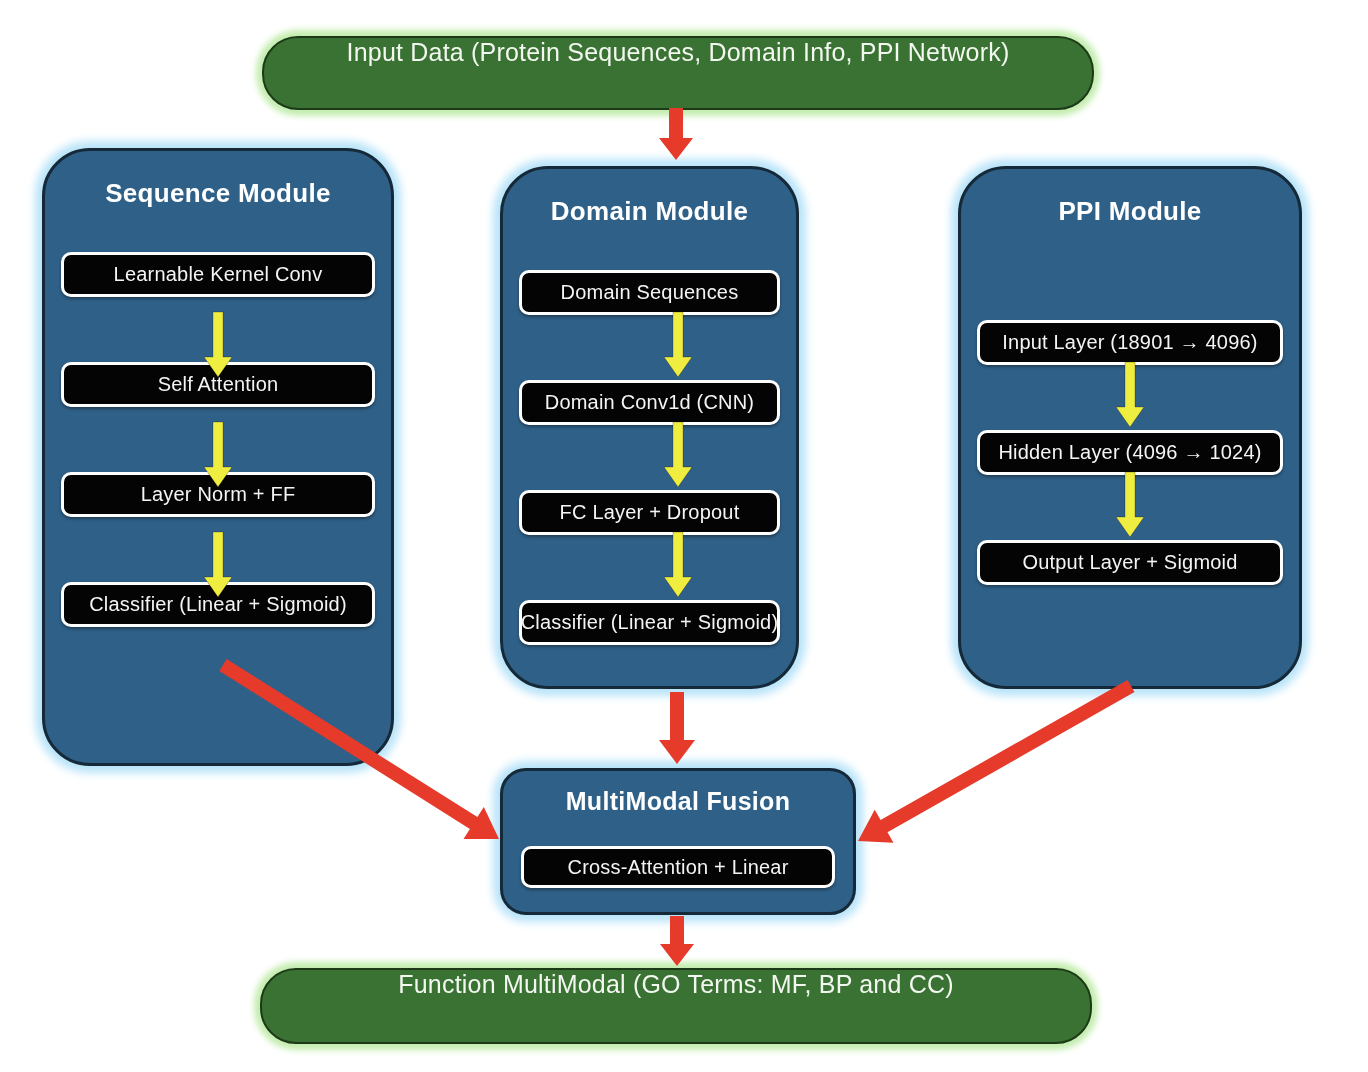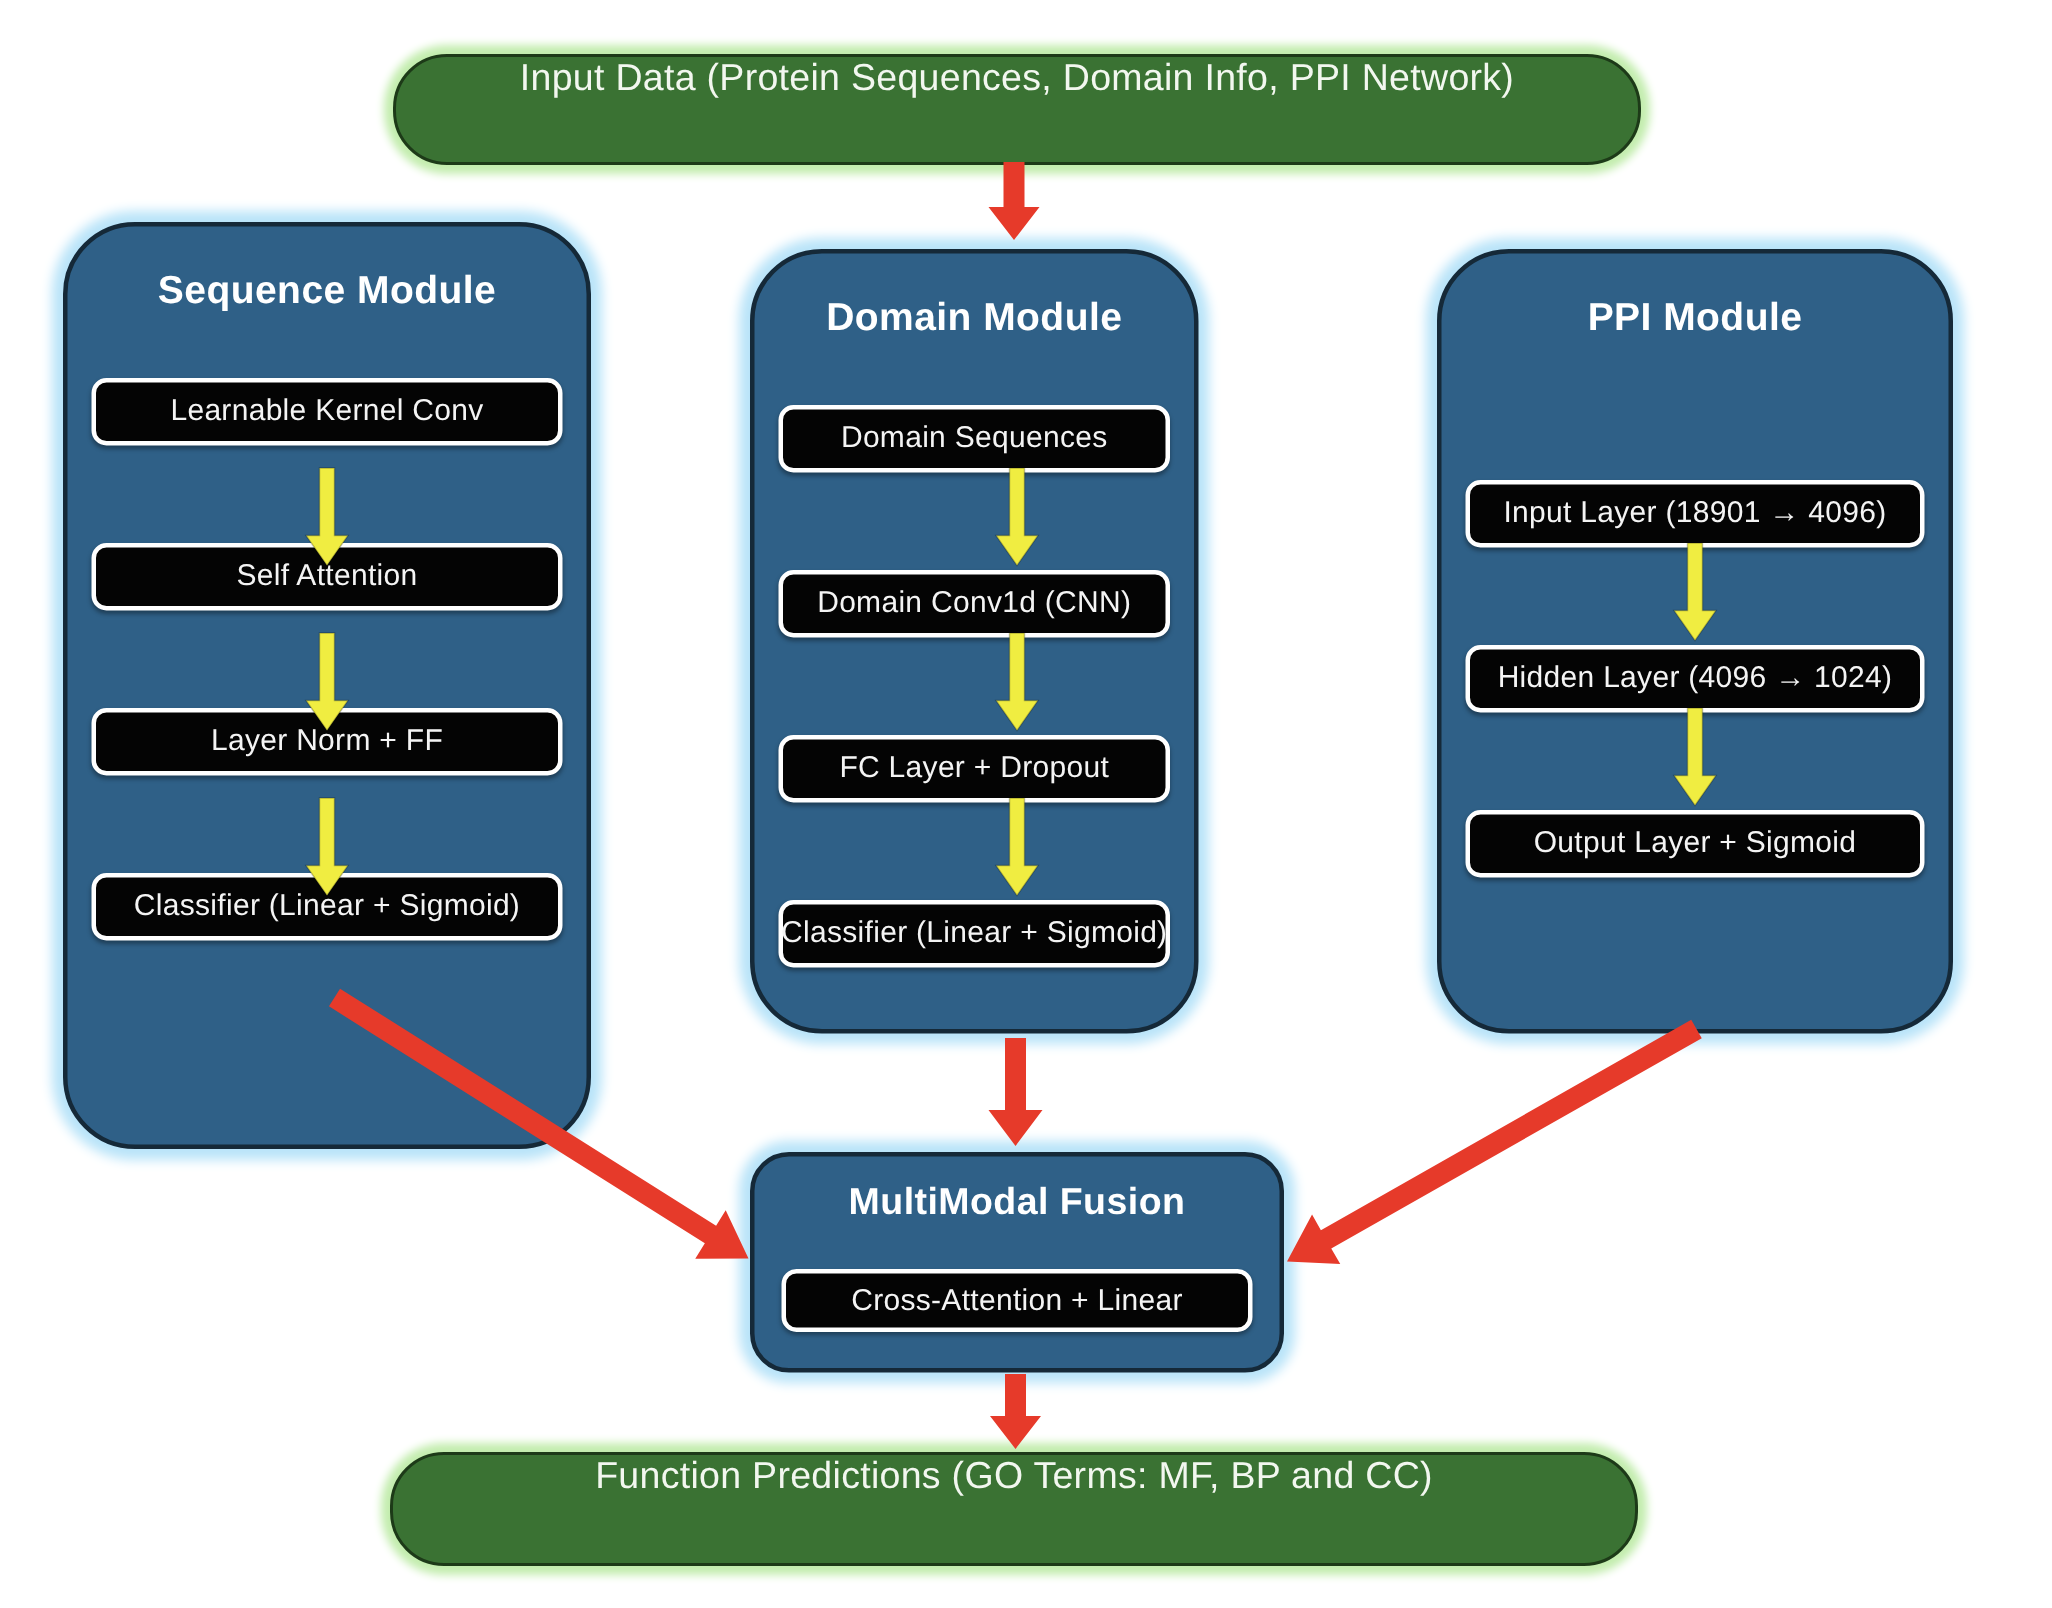--- a/index.html
+++ b/index.html
@@ -129,21 +129,21 @@
   </section>
 
   <section class="module module-fusion">
     <h2>MultiModal Fusion</h2>
     <div class="node n1">
       <span>Cross-Attention + Linear</span>
     </div>
   </section>
 
   <div class="pill pill-output">
-    <span>Function Predictions (GO Terms: MF, BP and CC)</span>
+    <span>Function MultiModal (GO Terms: MF, BP and CC)</span>
   </div>
 
   <svg class="arrows" viewBox="0 0 1368 1072" xmlns="http://www.w3.org/2000/svg">
       <polygon points="669,108 669,138 659,138 676,160 693,138 683,138 683,108" fill="#e63a2a"></polygon>
       <polygon points="219.3,670.9 469.9,828.9 463.5,839.1 499,839 483.8,806.9 477.4,817.1 226.7,659.1" fill="#e63a2a"></polygon>
       <polygon points="670,692 670,740 659,740 677,764 695,740 684,740 684,692" fill="#e63a2a"></polygon>
       <polygon points="1127.5,679.9 880.6,820.1 874.7,809.7 858,841 893.5,842.7 887.5,832.3 1134.5,692.1" fill="#e63a2a"></polygon>
       <polygon points="670,916 670,944 660,944 677,966 694,944 684,944 684,916" fill="#e63a2a"></polygon>
       <polygon points="213,312 213,357 204,357 218,377 232,357 223,357 223,312" fill="#f0ed41" stroke="rgba(0,0,0,0.25)" stroke-width="1"></polygon>
       <polygon points="213,422 213,467 204,467 218,487 232,467 223,467 223,422" fill="#f0ed41" stroke="rgba(0,0,0,0.25)" stroke-width="1"></polygon>

